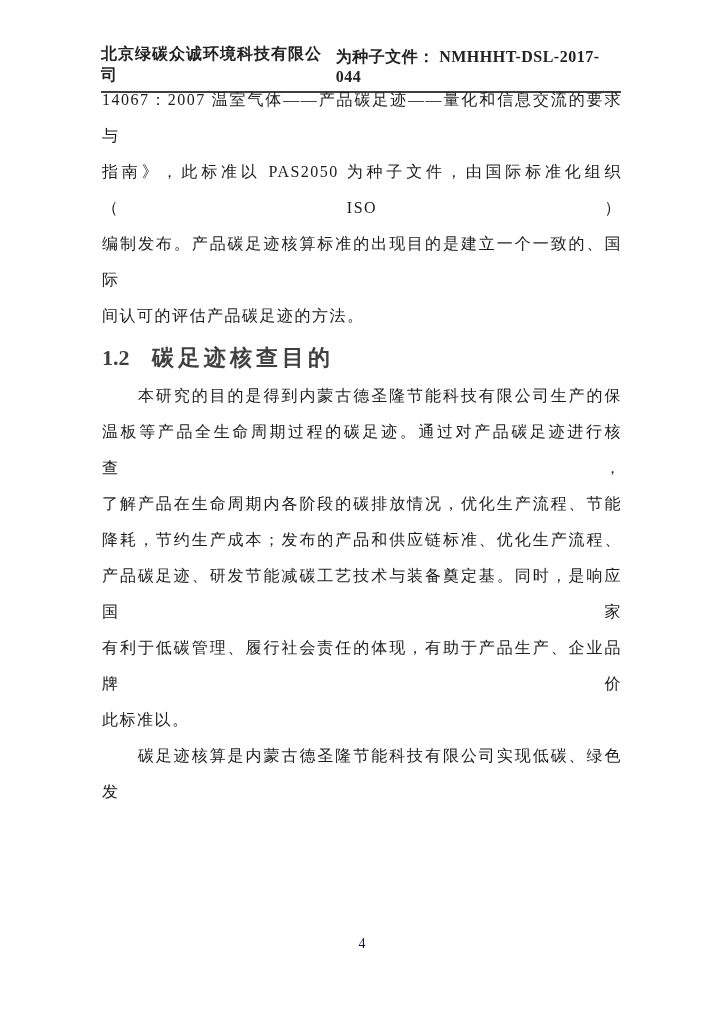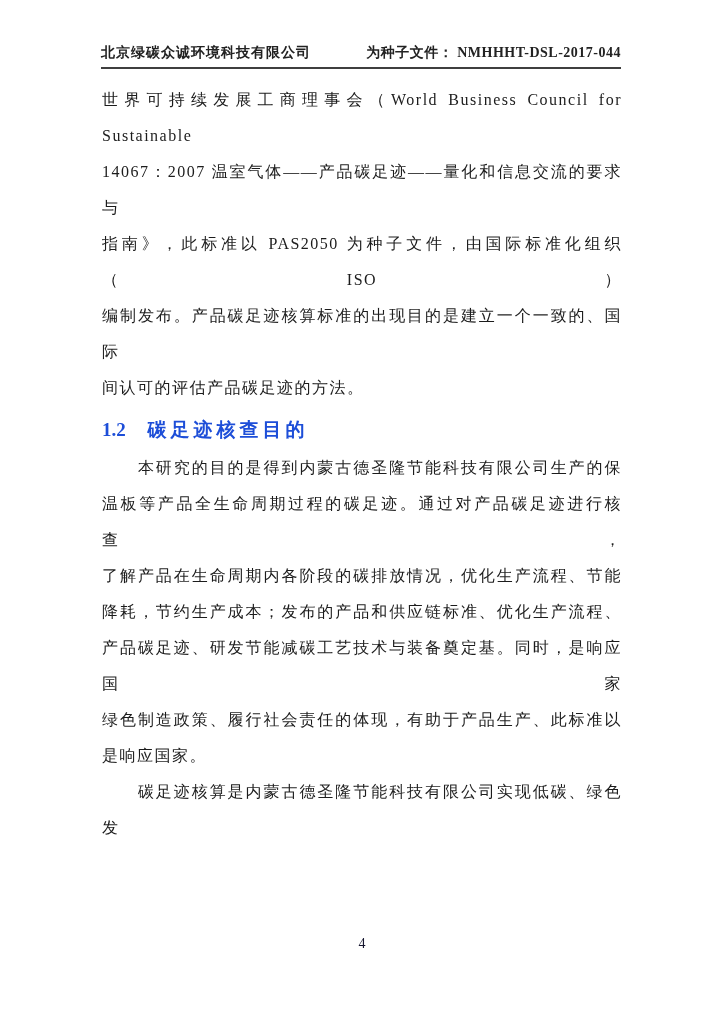--- a/index.html
+++ b/index.html
@@ -20,22 +20,22 @@
   
   .header {
     position: absolute;
     top: 44px;
     left: 101px;
     width: 520px;
   }
   .header-row {
     display: flex;
     justify-content: space-between;
-    align-items: center;
-    font-size: 14px;
+    align-items: flex-end;
+    font-size: 16px;
     font-weight: bold;
     letter-spacing: 1px;
     color: #222222;
   }
   .header-right {
     letter-spacing: 0.5px;
   }
   .header-rule {
     margin-top: 5px;
     height: 2px;
@@ -56,24 +56,24 @@
   .line {
     text-align: justify;
     text-align-last: justify;
   }
   .line.last {
     text-align-last: left;
   }
   .section-heading {
     margin: 0;
     padding: 6px 0 2px 0;
-    font-size: 19px;
+    font-size: 22px;
     font-weight: bold;
     line-height: 36px;
-    color: #1d4ed8;
+    color: #404040;
     letter-spacing: 1px;
   }
   .section-heading .sec-num {
     margin-right: 16px;
     letter-spacing: 0;
   }
   .section-heading .sec-title {
     letter-spacing: 4px;
   }
   
@@ -99,40 +99,39 @@
         <span>为种子文件：</span>
         <span>NMHHHT-DSL-2017-044</span>
       </span>
     </div>
     <div class="header-rule"></div>
   </div>
 
   <div class="doc-body">
 
     <div class="para">
-        <div class="line">世界可持续发展工商理事会（World Business Council for Sustainable</div>
         <div class="line">14067：2007 温室气体——产品碳足迹——量化和信息交流的要求与</div>
         <div class="line">指南》，此标准以 PAS2050 为种子文件，由国际标准化组织（ISO）</div>
         <div class="line">编制发布。产品碳足迹核算标准的出现目的是建立一个一致的、国际</div>
         <div class="line last">间认可的评估产品碳足迹的方法。</div>
       </div>
 
     <h2 class="section-heading">
       <span class="sec-num">1.2</span>
       <span class="sec-title">碳足迹核查目的</span>
     </h2>
 
     <div class="para">
         <div class="line">　　本研究的目的是得到内蒙古德圣隆节能科技有限公司生产的保</div>
         <div class="line">温板等产品全生命周期过程的碳足迹。通过对产品碳足迹进行核查，</div>
         <div class="line">了解产品在生命周期内各阶段的碳排放情况，优化生产流程、节能</div>
         <div class="line">降耗，节约生产成本；发布的产品和供应链标准、优化生产流程、</div>
         <div class="line">产品碳足迹、研发节能减碳工艺技术与装备奠定基。同时，是响应国家</div>
-        <div class="line">绿色制造政策、履行社会责任的体现，有助于产品生产、此标准以</div>
-        <div class="line last">是响应国家。</div>
+        <div class="line">有利于低碳管理、履行社会责任的体现，有助于产品生产、企业品牌价</div>
+        <div class="line last">此标准以。</div>
       </div>
 
     <div class="para">
         <div class="line">　　碳足迹核算是内蒙古德圣隆节能科技有限公司实现低碳、绿色发</div>
       </div>
 
   </div>
 
   <div class="footer">
     <span>4</span>

